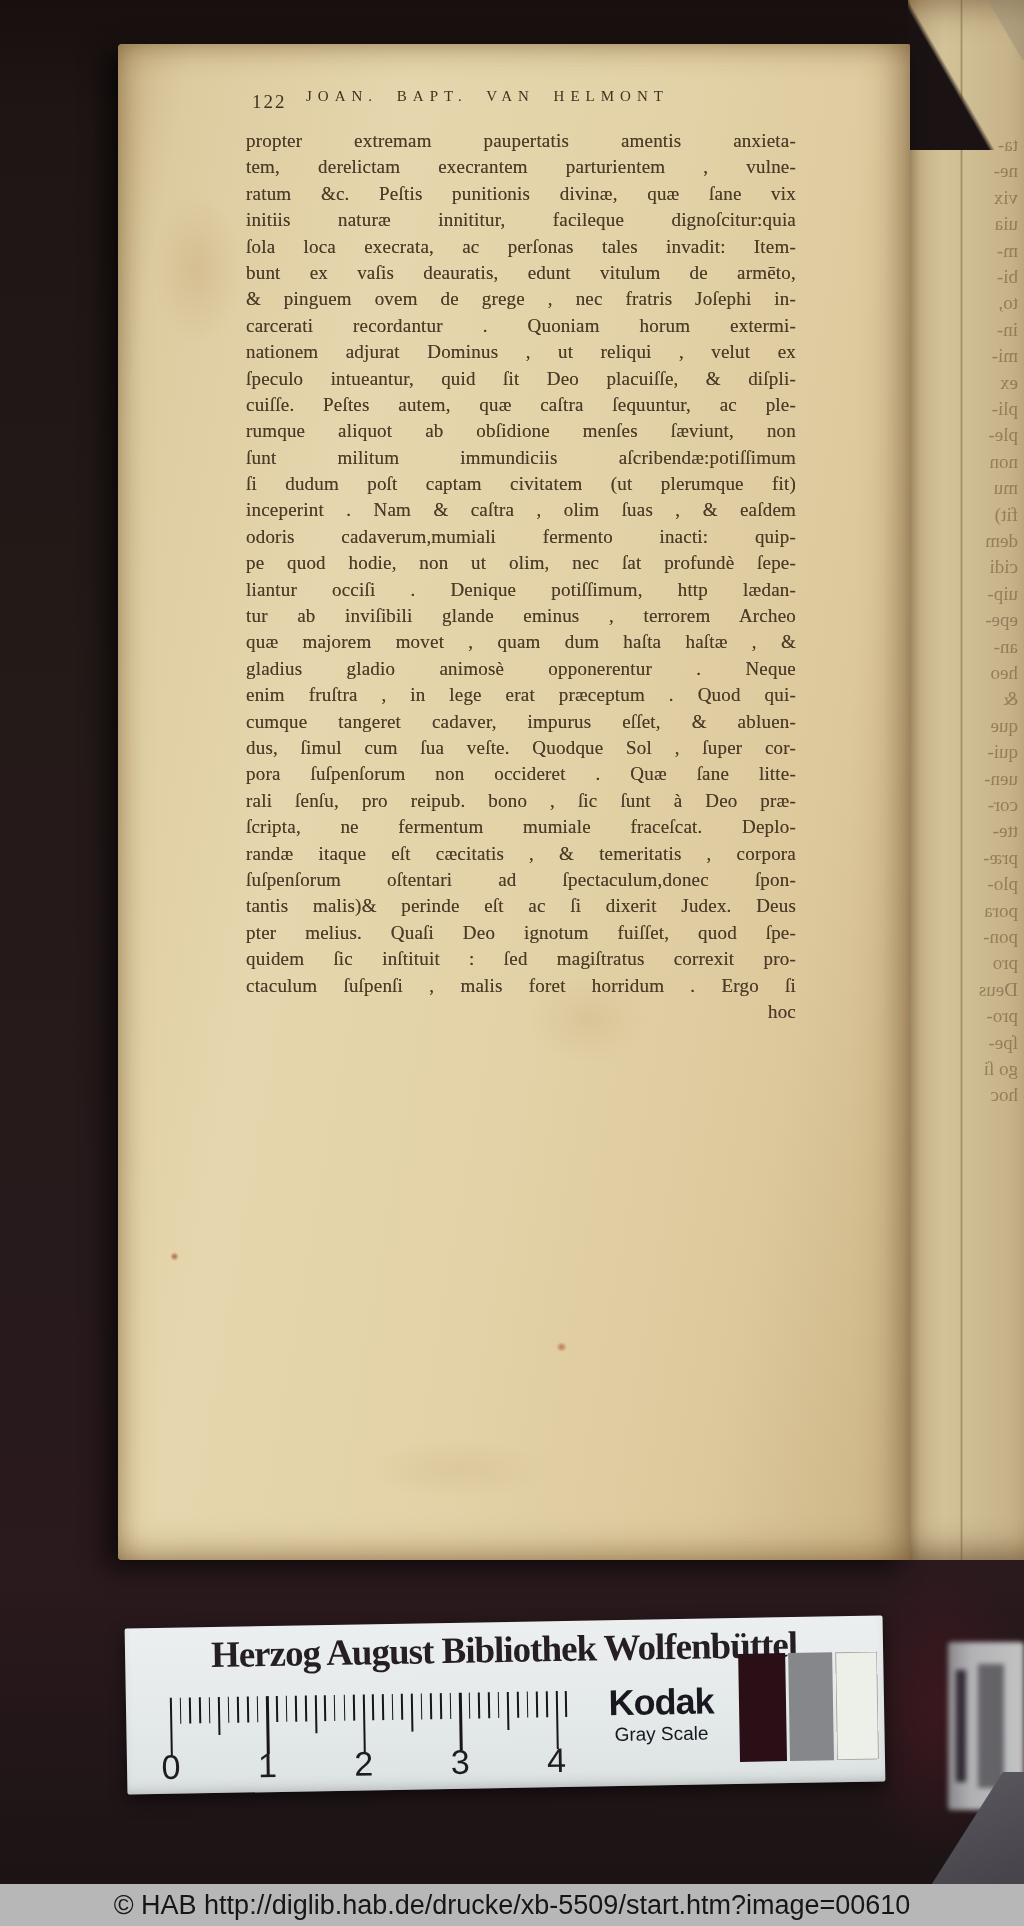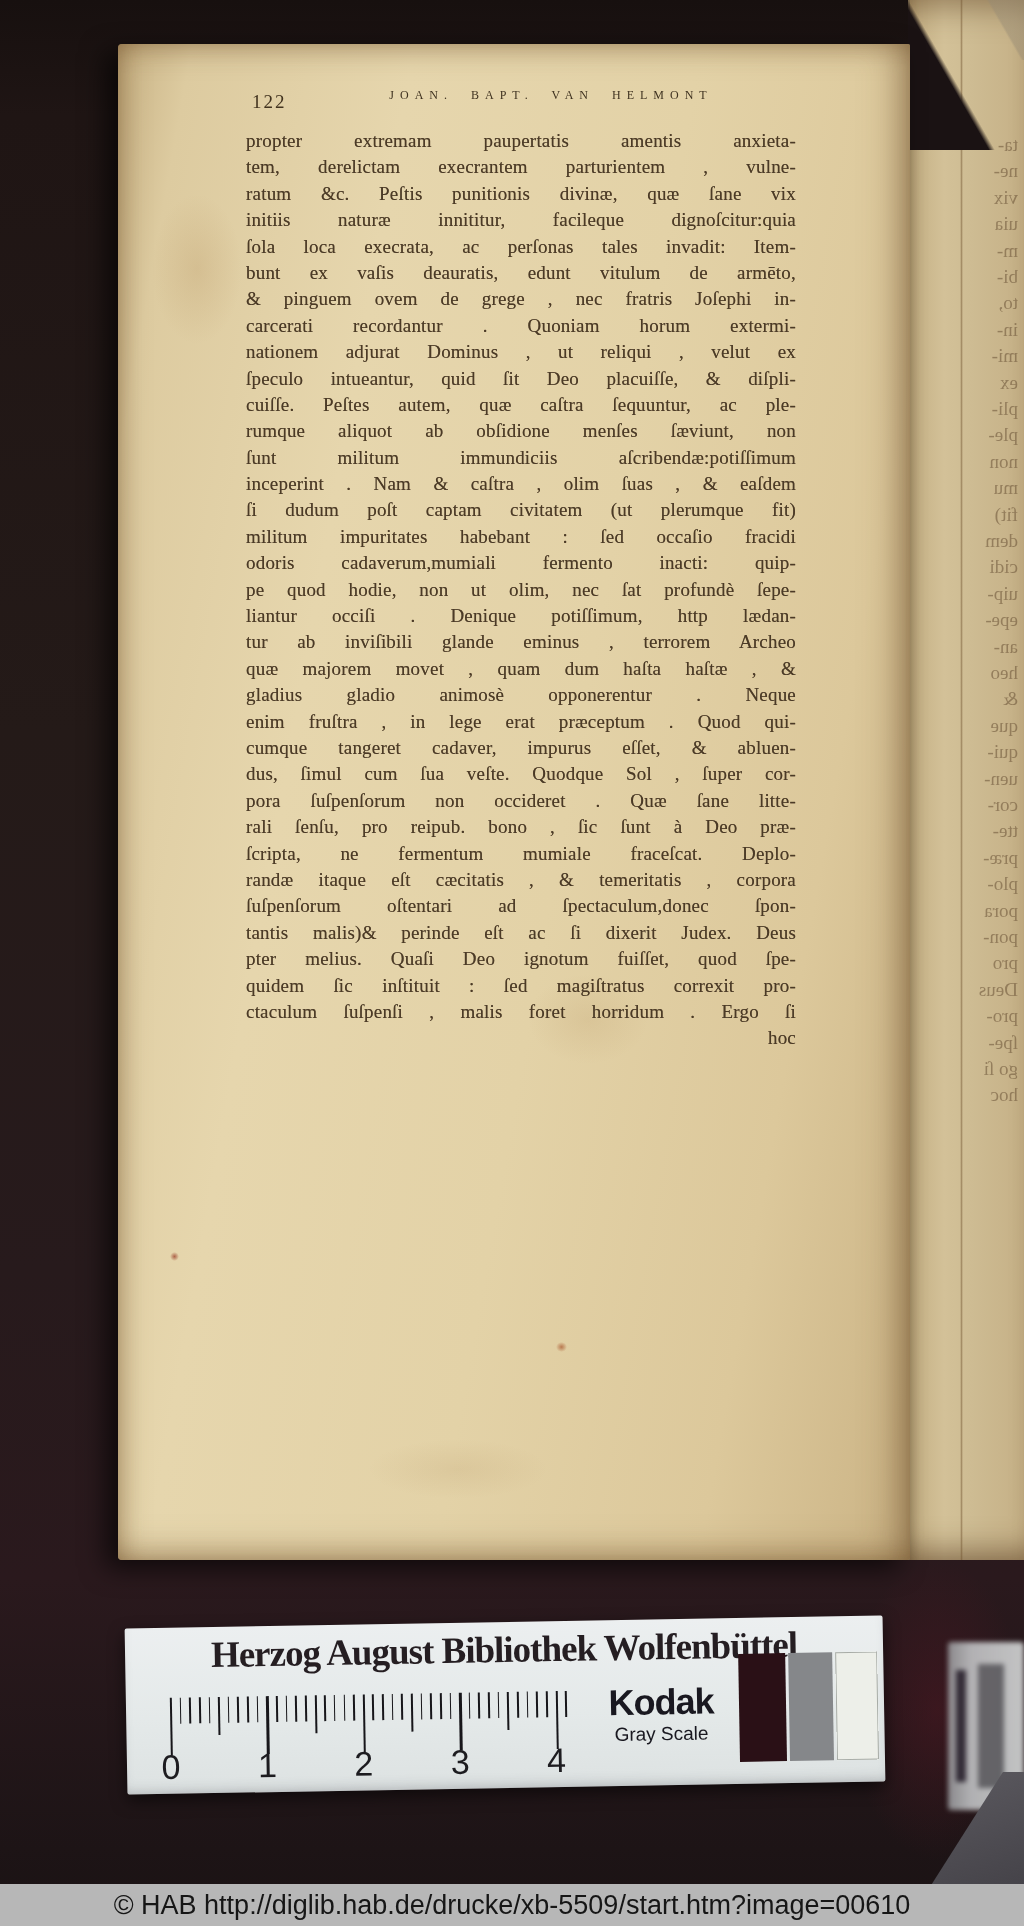--- a/index.html
+++ b/index.html
@@ -15,22 +15,22 @@
     border-radius:4px 2px 2px 4px;
     box-shadow:-12px 8px 26px rgba(0,0,0,.65),
       inset 16px 0 30px -16px rgba(120,88,48,.55),
       inset -26px 0 40px -20px rgba(95,64,30,.6),
       inset 0 16px 32px -18px rgba(115,82,44,.5),
       inset 0 -22px 36px -20px rgba(115,82,44,.55);
   }
   .page-header{position:absolute;left:128px;top:44px;width:550px;height:30px;color:#42331f;}
   .page-number{position:absolute;left:6px;top:3px;font-size:19px;letter-spacing:2px;}
   .running-title{
-    position:absolute;left:60px;right:0;top:0;text-align:center;
-    font-size:12px;letter-spacing:6px;word-spacing:9px;color:#3f3220;white-space:nowrap;
+    position:absolute;left:60px;right:0;top:0;
+    font-size:15px;letter-spacing:6px;word-spacing:9px;color:#3f3220;white-space:nowrap;
   }
   .text-block{position:absolute;left:128px;top:84px;width:550px;color:#4b3a26;}
   .tl{
     font-size:19px;line-height:26.4px;height:26.4px;overflow:hidden;white-space:nowrap;
     text-align:justify;text-align-last:justify;letter-spacing:.2px;
     text-shadow:0 0 .6px rgba(75,58,38,.6);
   }
   .tl.catch{text-align:right;text-align-last:right;}
   
   .stain{position:absolute;border-radius:50%;pointer-events:none;}
@@ -180,23 +180,22 @@
         <div class="tl">initiis naturæ innititur, facileque dignoſcitur:quia</div>
         <div class="tl">ſola loca execrata, ac perſonas tales invadit: Item-</div>
         <div class="tl">bunt ex vaſis deauratis, edunt vitulum de armēto,</div>
         <div class="tl">&amp; pinguem ovem de grege ,  nec fratris Joſephi in-</div>
         <div class="tl">carcerati recordantur .  Quoniam horum extermi-</div>
         <div class="tl">nationem adjurat Dominus ,  ut  reliqui ,  velut ex</div>
         <div class="tl">ſpeculo intueantur, quid ſit Deo placuiſſe, &amp; diſpli-</div>
         <div class="tl">cuiſſe.  Peſtes autem, quæ caſtra ſequuntur, ac ple-</div>
         <div class="tl">rumque aliquot ab obſidione menſes ſæviunt,  non</div>
         <div class="tl">ſunt militum immundiciis aſcribendæ:potiſſimum</div>
+        <div class="tl">ſi dudum poſt captam civitatem (ut plerumque fit)</div>
         <div class="tl">inceperint .  Nam &amp; caſtra ,  olim ſuas ,  &amp; eaſdem</div>
-        <div class="tl">ſi dudum poſt captam civitatem (ut plerumque fit)</div>
-        <div class="tl">militum impuritates habebant : ſed occaſio fracidi</div>
         <div class="tl">odoris cadaverum,mumiali fermento inacti:  quip-</div>
         <div class="tl">pe quod hodie, non ut olim, nec ſat profundè ſepe-</div>
         <div class="tl">liantur occiſi .  Denique potiſſimum, http lædan-</div>
         <div class="tl">tur ab inviſibili glande eminus ,  terrorem Archeo</div>
         <div class="tl">quæ majorem movet ,  quam dum haſta haſtæ ,  &amp;</div>
         <div class="tl">gladius  gladio  animosè  opponerentur .   Neque</div>
         <div class="tl">enim fruſtra ,  in lege erat præceptum .  Quod qui-</div>
         <div class="tl">cumque tangeret cadaver, impurus eſſet, &amp; abluen-</div>
         <div class="tl">dus, ſimul cum ſua veſte.  Quodque Sol , ſuper cor-</div>
         <div class="tl">pora ſuſpenſorum non occideret .  Quæ ſane litte-</div>

